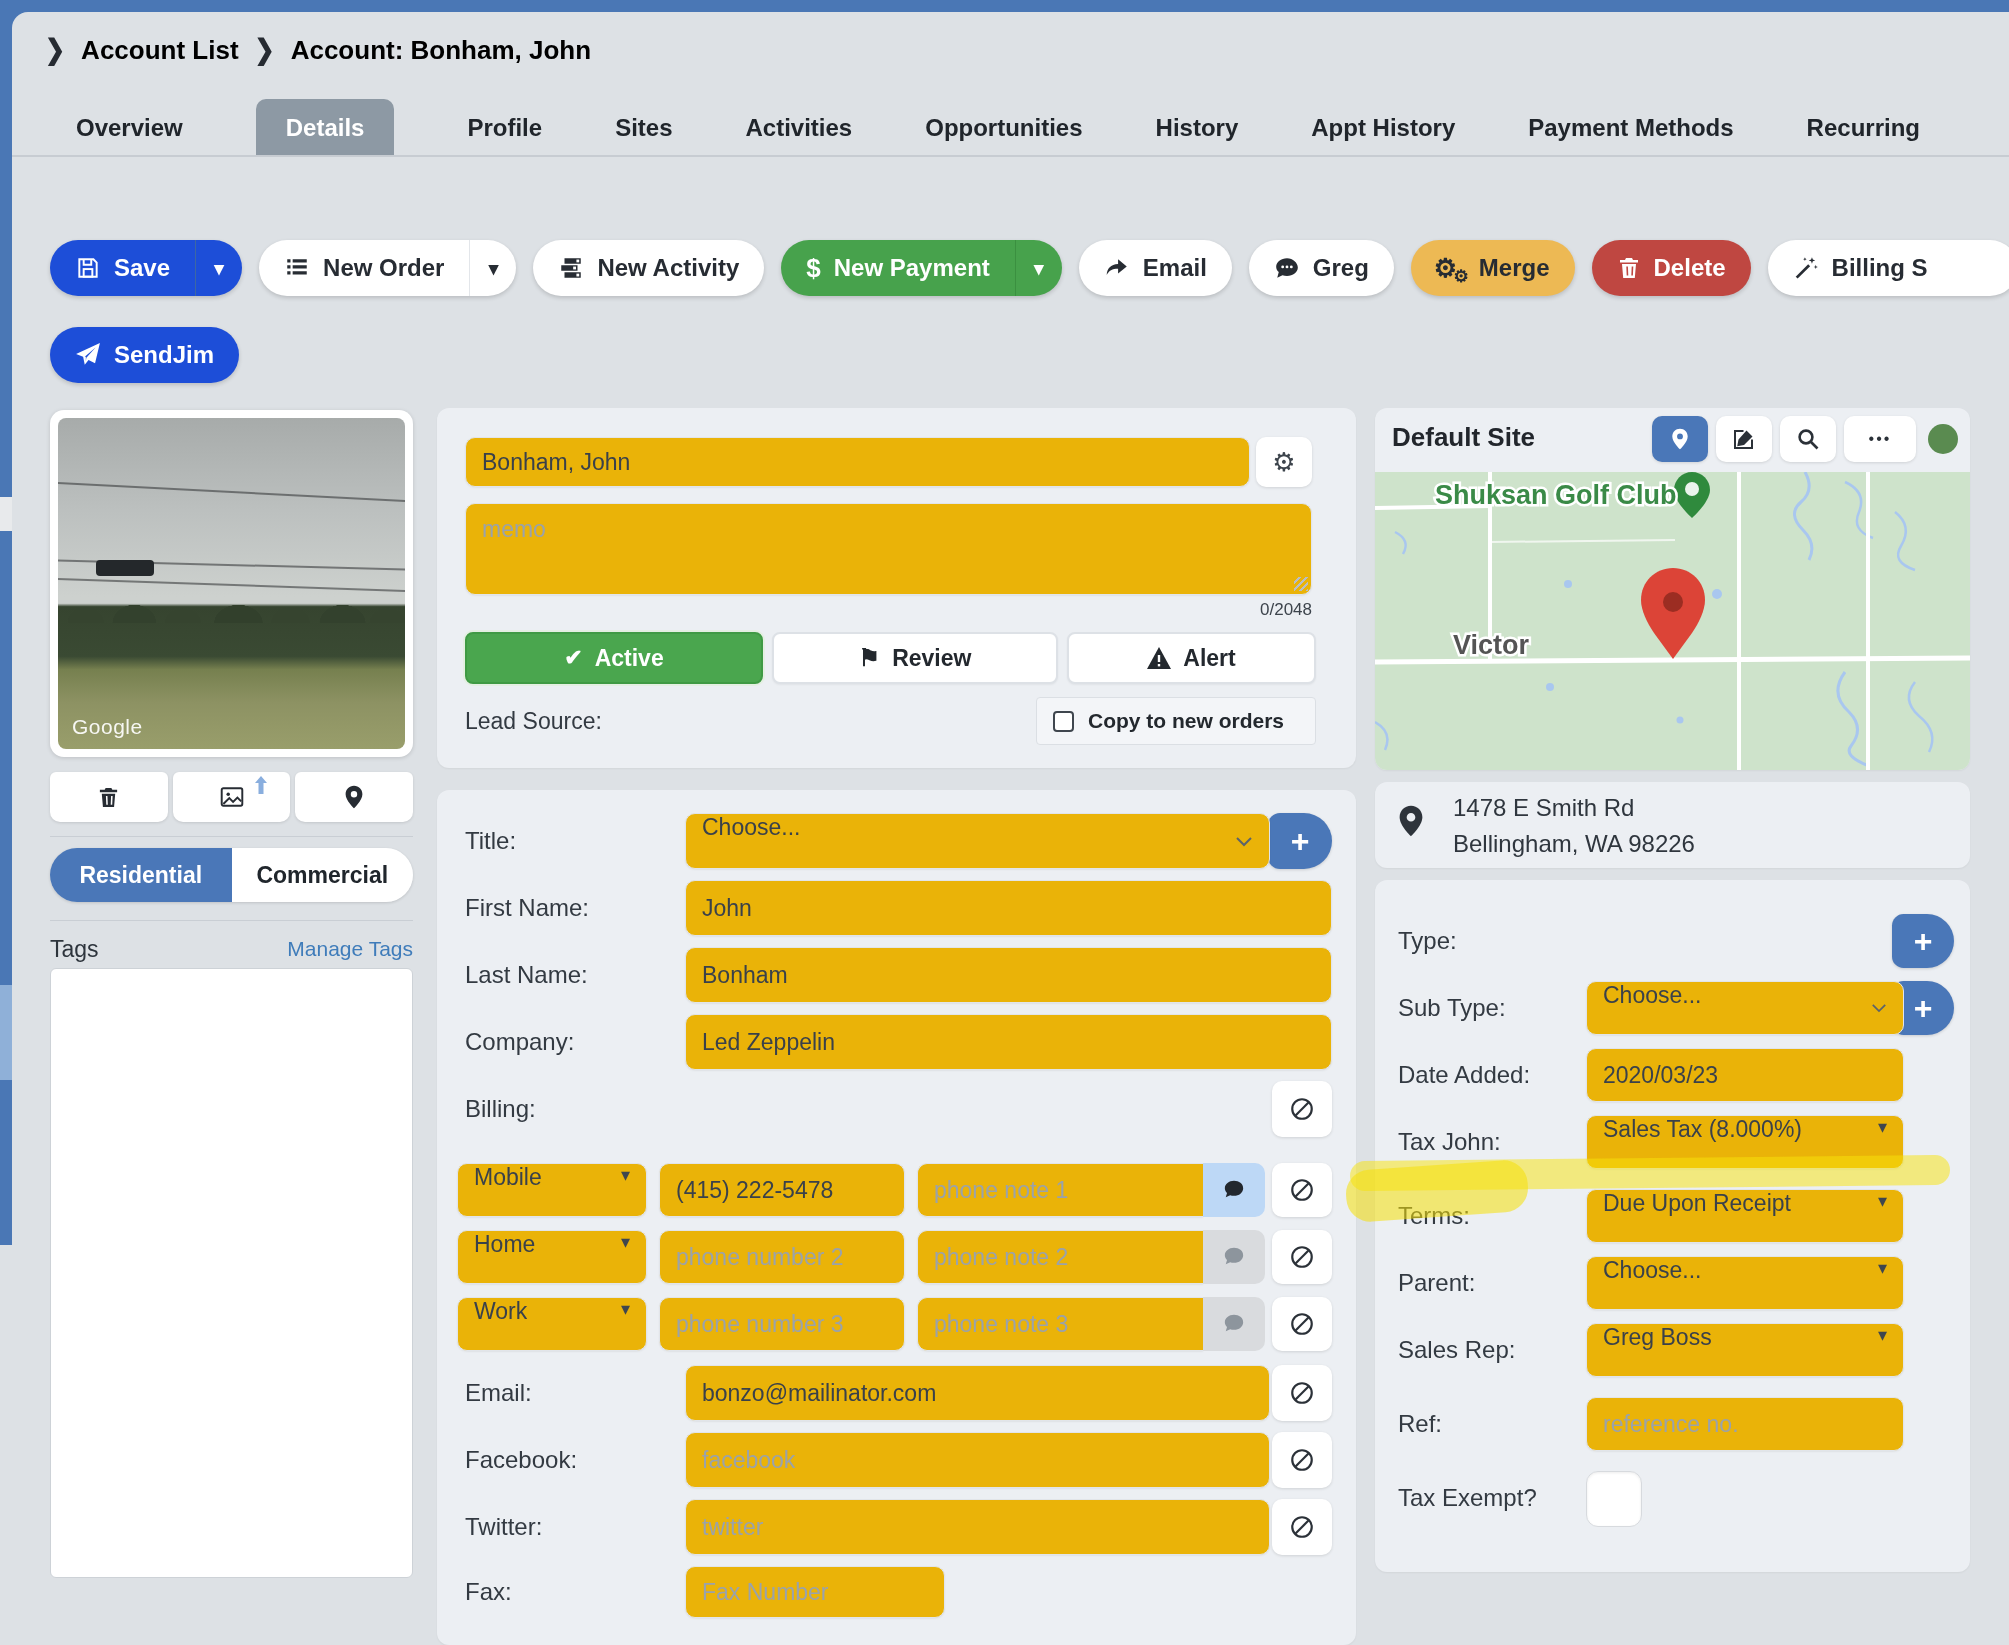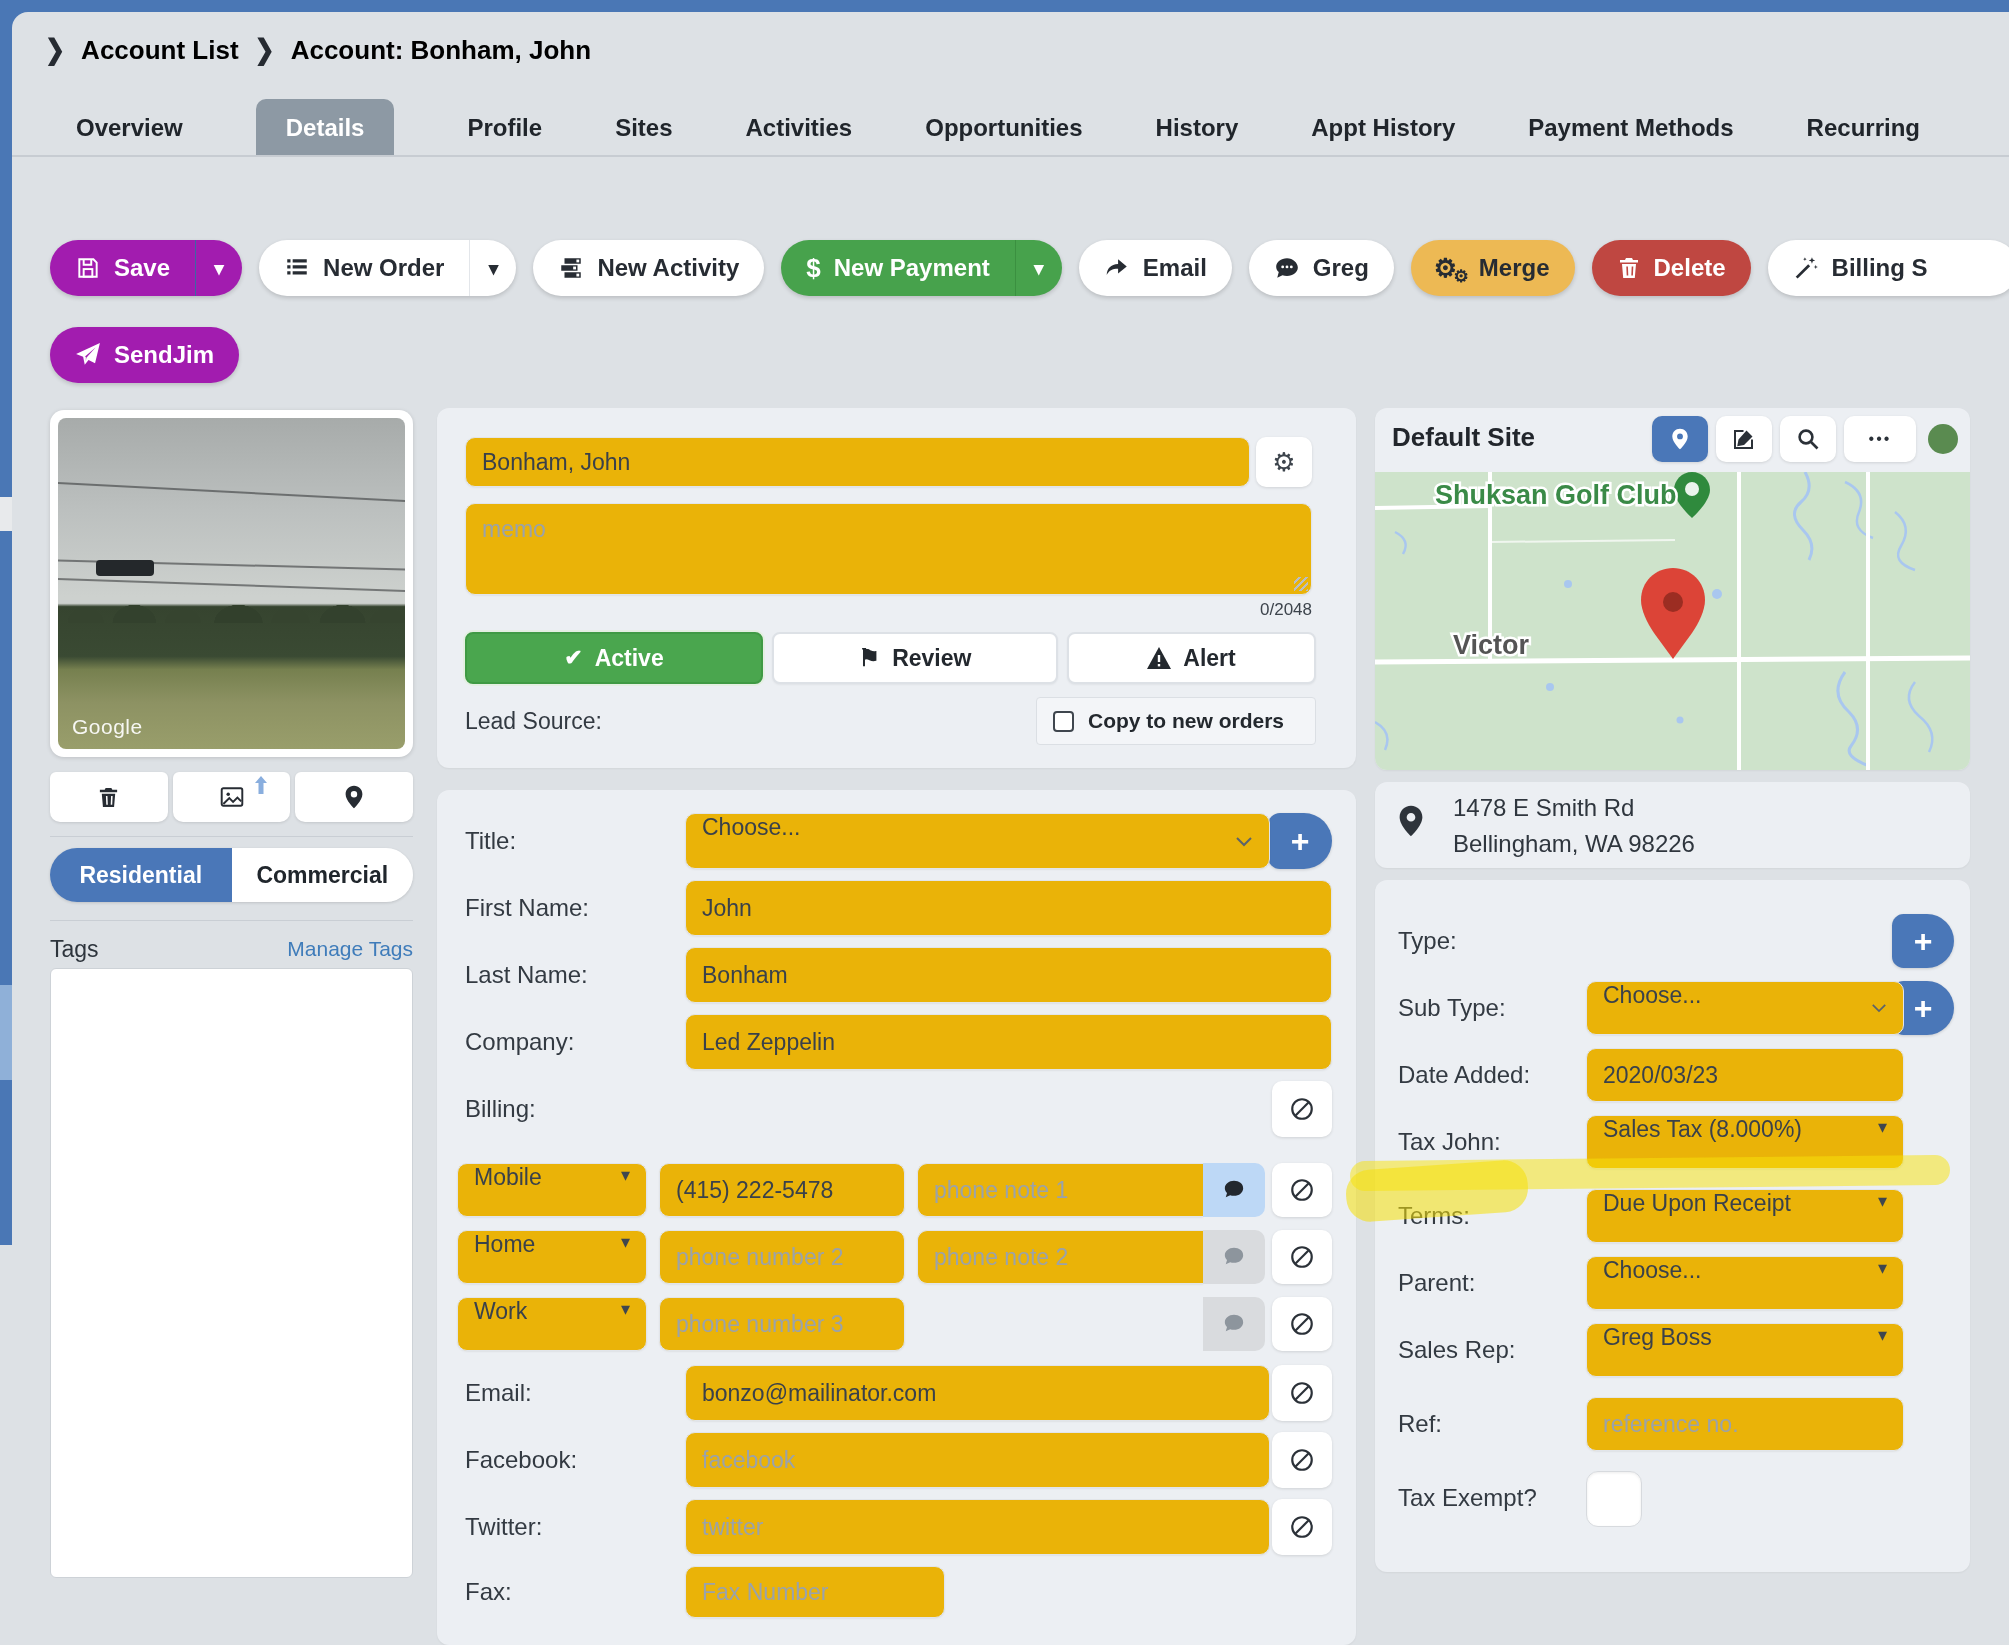--- a/index.html
+++ b/index.html
@@ -23,21 +23,21 @@
   .tab{display:flex;align-items:center;font-size:24px;font-weight:600;color:#20252b;cursor:pointer;white-space:nowrap}
   .tab.active{background:#8d99a4;color:#fff;border-radius:10px 10px 0 0;padding:0 30px}
   .tabline{height:2px;background:#c7ccd2}
 
   
   .toolbar{display:flex;gap:17px;align-items:center}
   .pill{height:56px;border-radius:28px;display:flex;align-items:stretch;box-shadow:0 2px 4px rgba(0,0,0,.16);font-weight:700;font-size:24px;cursor:pointer;white-space:nowrap}
   .pill .main{display:flex;align-items:center;gap:13px;padding:0 25px}
   .pill .caret{width:46px;display:flex;align-items:center;justify-content:center;font-size:19px}
   .btn-white{background:#fff;color:#272c33}
-  .btn-blue{background:#a21caf;color:#fff}
+  .btn-blue{background:#1d4ed8;color:#fff}
   .btn-blue .caret{border-left:1px solid #3d67a3}
   .btn-white .caret{border-left:1px solid #e3e6ea}
   .btn-green{background:#47a24c;color:#fff}
   .btn-green .caret{border-left:1px solid #3b9040}
   .btn-amber{background:#edb954;color:#272c33}
   .btn-red{background:#bf4741;color:#fff}
   .ico{display:inline-flex;align-items:center;justify-content:center}
   .ico svg{display:block}
 
   
@@ -418,20 +418,21 @@
           <line x1="5.8" y1="18.2" x2="18.2" y2="5.8"></line>
         </svg>
     </span>
   </div>
 
   <div class="abs inp sel" style="left:20px;top:507px;width:190px;height:54px">
     <span class="val">Work</span>
     <span class="sel-arrow">▾</span>
   </div>
   <input class="inp abs" style="left: 222px; top: 507px; width: 246px; height: 54px;" placeholder="phone number 3">
+  <input class="inp abs note-inp" style="left: 480px; top: 507px; width: 286px; height: 54px;" placeholder="phone note 3">
   <div class="abs addon" style="left:766px;top:507px;width:62px;height:54px;background:#d9dbde">
     <span class="ico">
       <svg width="22" height="22" viewBox="0 0 24 24" fill="#8d959d">
           <path d="M12 2C6.5 2 2 5.6 2 10c0 2 .9 3.8 2.4 5.2L3 20l4.8-2.2c1.3.4 2.7.6 4.2.6 5.5 0 10-3.6 10-8.4S17.5 2 12 2z"></path>
         </svg>
     </span>
   </div>
   <div class="iconbtn abs" style="left:835px;top:507px;width:60px;height:54px">
     <span class="ico">
       <svg width="26" height="26" viewBox="0 0 24 24" fill="none" stroke="#2b3138" stroke-width="2">

